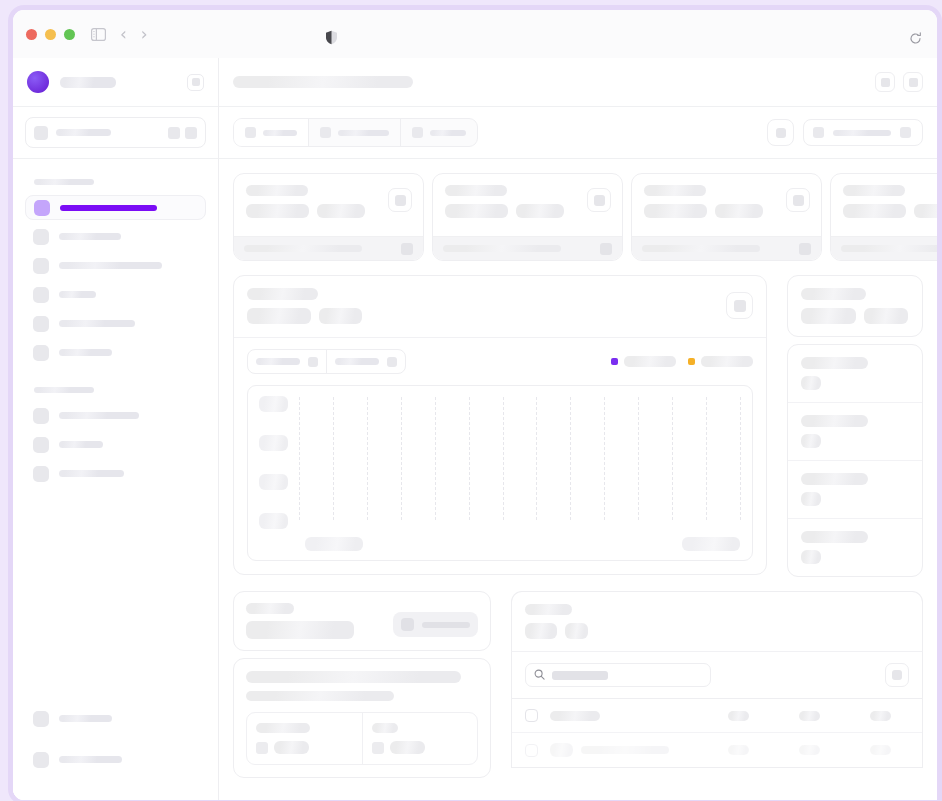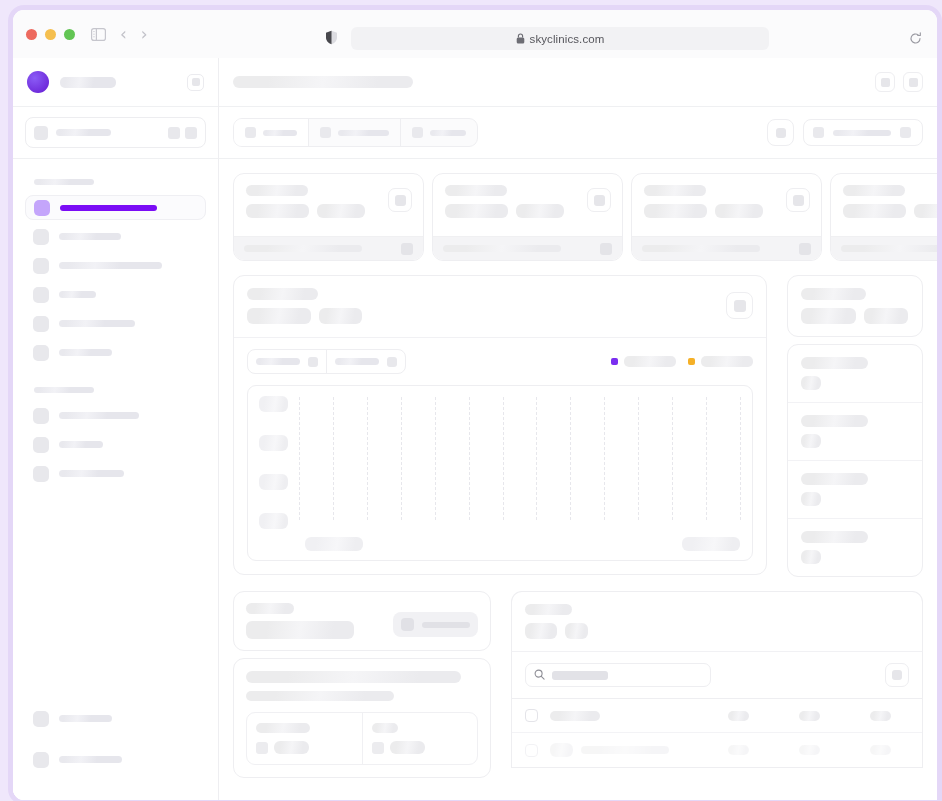--- a/index.html
+++ b/index.html
@@ -342,29 +342,20 @@
     <span class="chev">›</span>
   </div>
 
   <span id="shield-icon">
     <svg width="13" height="15" viewBox="0 0 13 15">
       <path d="M6.5 0.7 L12 2.8 V7.5 C12 10.8 9.6 13.2 6.5 14.3 C3.4 13.2 1 10.8 1 7.5 V2.8 Z" fill="#dcdce1"></path>
       <path d="M6.5 0.7 L6.5 14.3 C3.4 13.2 1 10.8 1 7.5 V2.8 Z" fill="#48484d"></path>
     </svg>
   </span>
 
-  <div id="url-bar">
-    <span>
-      <svg width="9" height="11" viewBox="0 0 9 11">
-        <rect x="0.7" y="4.4" width="7.6" height="6.1" rx="1.5" fill="#6d6d74"></rect>
-        <path d="M2.4 4.6 V3.1 a2.1 2.1 0 0 1 4.2 0 V4.6" stroke="#6d6d74" stroke-width="1.15" fill="none"></path>
-      </svg>
-    </span>
-    <span id="url-text">skyclinics.com</span>
-  </div>
 
   <span id="reload-icon">
     <svg width="13" height="13" viewBox="0 0 13 13" fill="none">
       <path d="M11 6.5 A4.5 4.5 0 1 1 9.2 2.9" stroke="#9a9aa2" stroke-width="1.15" stroke-linecap="round"></path>
       <path d="M11.3 0.9 V3.5 H8.7" stroke="#9a9aa2" stroke-width="1.15" stroke-linecap="round" stroke-linejoin="round"></path>
     </svg>
   </span>
 
   <div id="app">
 

